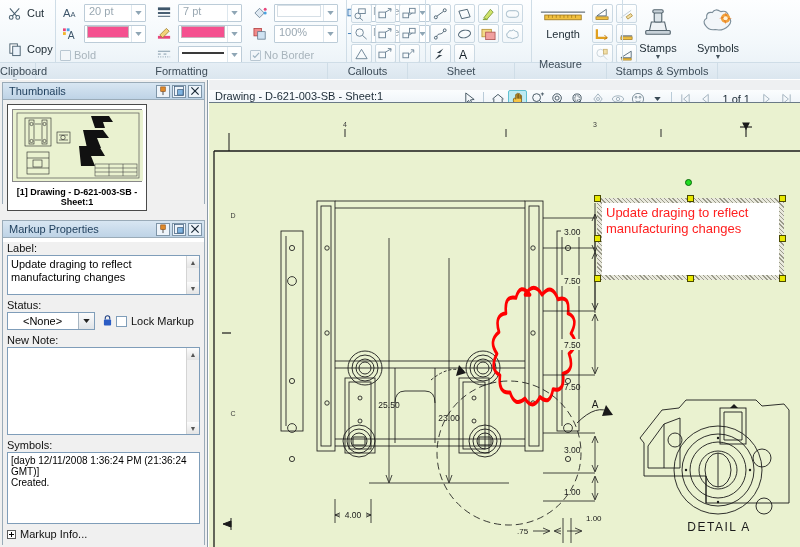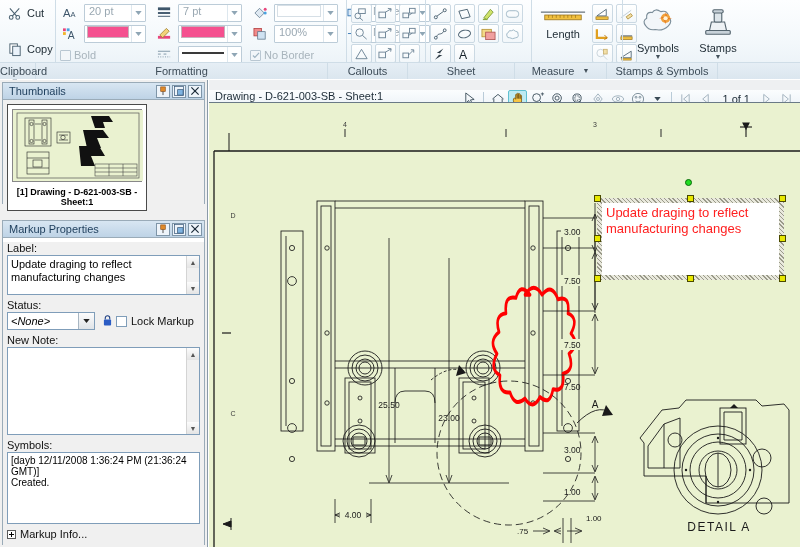--- a/index.html
+++ b/index.html
@@ -115,21 +115,21 @@
     position: absolute; right: 0; top: 0; bottom: 0; width: 13px;
     background: #f0f0f0; border-left: 1px solid #d4d4d4;
     display: flex; flex-direction: column; justify-content: space-between;
   }
   .sb-arrow { height: 12px; display:flex; align-items:center; justify-content:center; font-size: 7px; color:#555;
               background: linear-gradient(to bottom,#fcfcfc,#e4e4e4); }
   .sel-combo {
     height: 18px; border: 1px solid #7f9db9; background: #fff; display: flex; align-items: center;
     font-size: 11px; color: #000;
   }
-  .sel-combo .sv { flex: 1; padding-left: 3px; font-style: italic; }
+  .sel-combo .sv { flex: 1; padding-left: 15px; }
   .sel-combo .sa { width: 16px; height: 16px; background: linear-gradient(to bottom,#fcfcfc,#dfe4e8);
                    border-left: 1px solid #a8b6c2; display:flex; align-items:center; justify-content:center; }
   .lockrow { display: flex; align-items: center; gap: 4px; font-size: 11px; color:#111; }
   .wchk { width: 11px; height: 11px; border: 1px solid #7f9db9; background: #fff; }
   .histbox {
     margin: 0 4px; background: #fff; border: 1px solid #7f9db9; font-size: 10px;
     padding: 2px 3px; line-height: 11px; color: #000; overflow: hidden;
   }
   .mkinfo { display:flex; align-items:center; gap:4px; font-size: 11px; color:#111; margin: 4px 0 0 4px; }
   .plusbox { width: 9px; height: 9px; border: 1px solid #5a5a5a; background:#fff; position: relative; }
@@ -641,59 +641,59 @@
                 </svg>
             </span>
           </div>
         </div>
       </div>
 
       <div class="rgroup" style="width:110px;">
         <div style="display:flex;gap:6px;padding-left:4px;">
           <div class="bigbtn">
             <span>
+              <svg width="34" height="34" viewBox="0 0 36 36">
+                  <g stroke="#55656f" fill="#eef2f5" stroke-width="1.2">
+              <rect x="5" y="27" width="26" height="4" rx="1" fill="#c8d2d9"></rect>
+              <path d="M9 27 L11 18 L25 18 L27 27 Z"></path>
+              <rect x="14" y="8" width="8" height="10" rx="1.5" fill="#dde5ea"></rect>
+              <rect x="12.5" y="5" width="11" height="3.5" rx="1.5" fill="#c8d2d9"></rect>
+                  </g>
+                </svg>
+            </span>
+            <span class="bl">Stamps</span>
+            <span class="caret-sm">▼</span>
+          </div>
+          <div class="bigbtn">
+            <span>
               <svg width="36" height="34" viewBox="0 0 38 36">
                   <g>
               <path d="M6 22 Q2 17 7 14 Q6 7 13 8 Q16 3 22 7 Q30 5 30 13 Q35 17 30 22 Q24 28 16 26 Q9 27 6 22 Z" fill="#f2f6f9" stroke="#7b8d99" stroke-width="1.2"></path>
               <g transform="translate(27,14)">
                       <circle cx="0" cy="0" r="5" fill="#f2a23c"></circle>
               <path d="M0 -7 L1.4 -2 L0 -2 Z M0 7 L-1.4 2 L0 2 Z M-7 0 L-2 -1.4 L-2 0 Z M7 0 L2 1.4 L2 0 Z" fill="#e0701c"></path>
               <circle cx="0" cy="0" r="2.2" fill="#fff3d8"></circle>
                     </g>
                   </g>
                 </svg>
             </span>
             <span class="bl">Symbols</span>
             <span class="caret-sm">▼</span>
           </div>
-          <div class="bigbtn">
-            <span>
-              <svg width="34" height="34" viewBox="0 0 36 36">
-                  <g stroke="#55656f" fill="#eef2f5" stroke-width="1.2">
-              <rect x="5" y="27" width="26" height="4" rx="1" fill="#c8d2d9"></rect>
-              <path d="M9 27 L11 18 L25 18 L27 27 Z"></path>
-              <rect x="14" y="8" width="8" height="10" rx="1.5" fill="#dde5ea"></rect>
-              <rect x="12.5" y="5" width="11" height="3.5" rx="1.5" fill="#c8d2d9"></rect>
-                  </g>
-                </svg>
-            </span>
-            <span class="bl">Stamps</span>
-            <span class="caret-sm">▼</span>
-          </div>
         </div>
       </div>
 
     </div>
 
     <div class="rgroup-label-row">
       <div class="rgroup-label" style="width:36px;">Clipboard</div>
       <div class="rgroup-label" style="width:292px;">Formatting</div>
       <div class="rgroup-label" style="width:80px;">Callouts</div>
       <div class="rgroup-label" style="width:107px;">Sheet</div>
-      <div class="rgroup-label" style="width:92px;display:flex;align-items:center;justify-content:center;gap:8px;">
+      <div class="rgroup-label" style="width:92px;display:flex;align-items:center;justify-content:center;gap:8px;flex-direction:column;">
         <span>Measure</span>
         <span class="caret-sm">▼</span>
       </div>
       <div class="rgroup-label" style="width:111px;">Stamps &amp; Symbols</div>
       <div style="flex:1;background:linear-gradient(to bottom,#e6eef5,#dbe6ef);"></div>
     </div>
   </div>
 
   <div class="leftpane">
 

